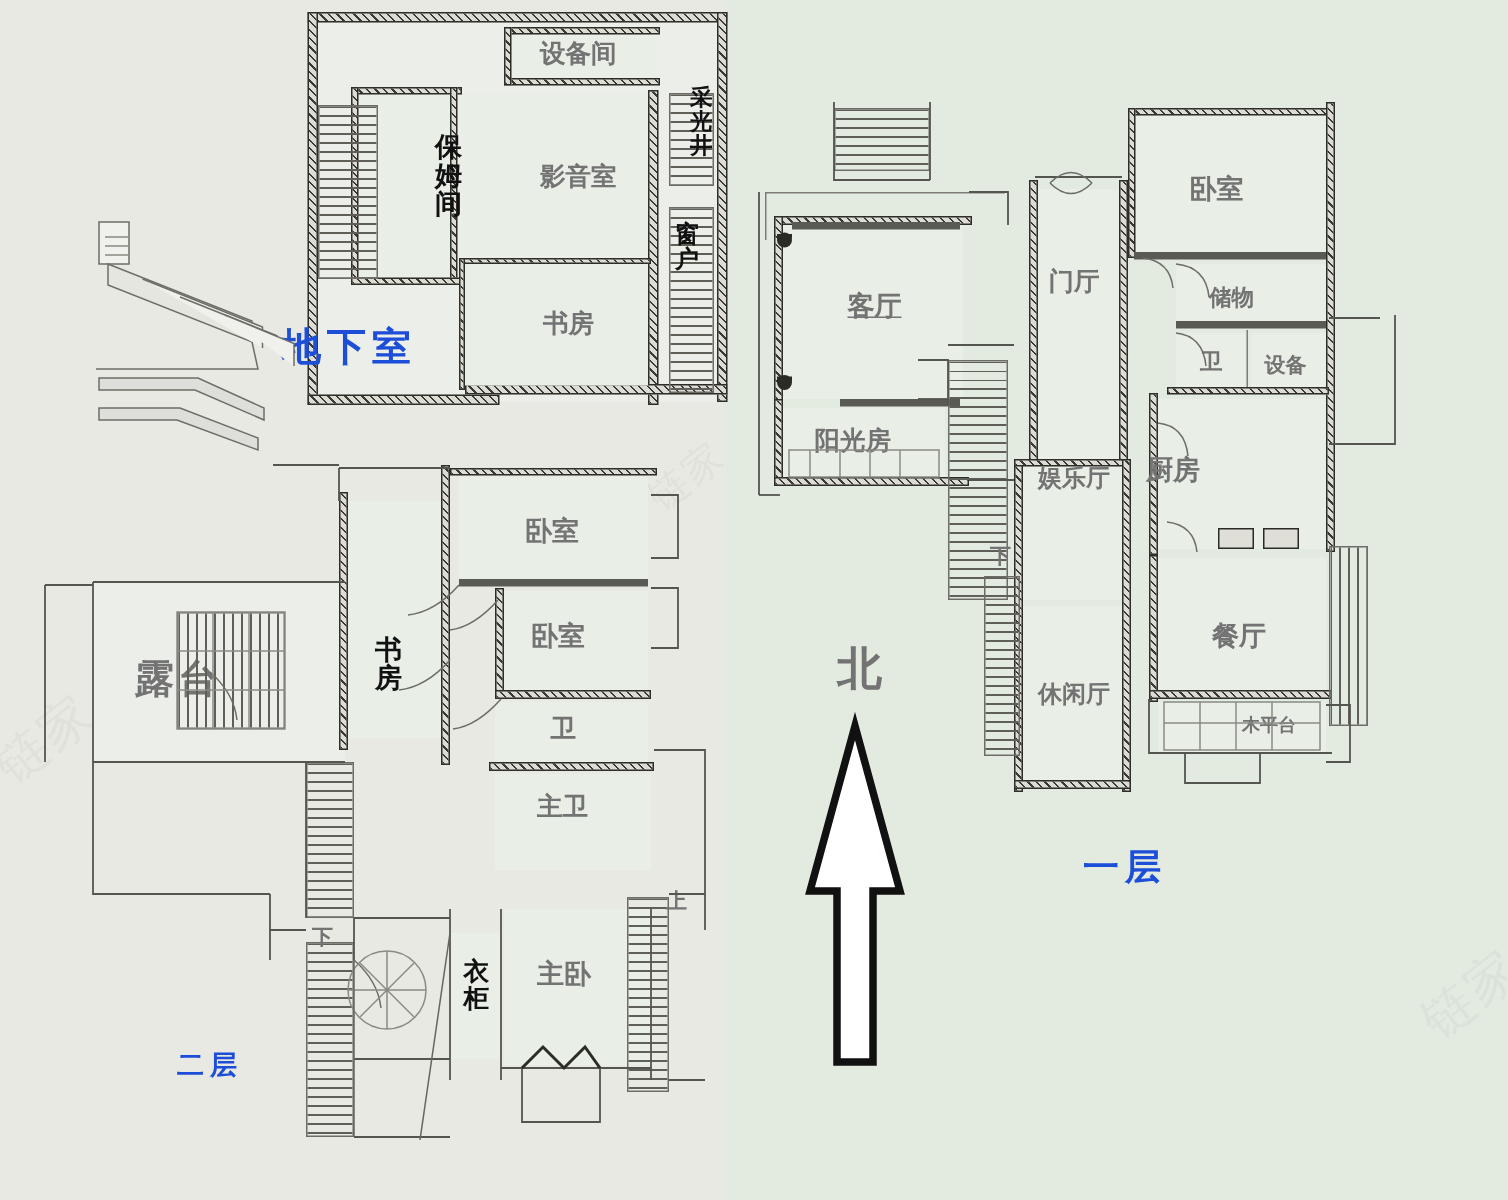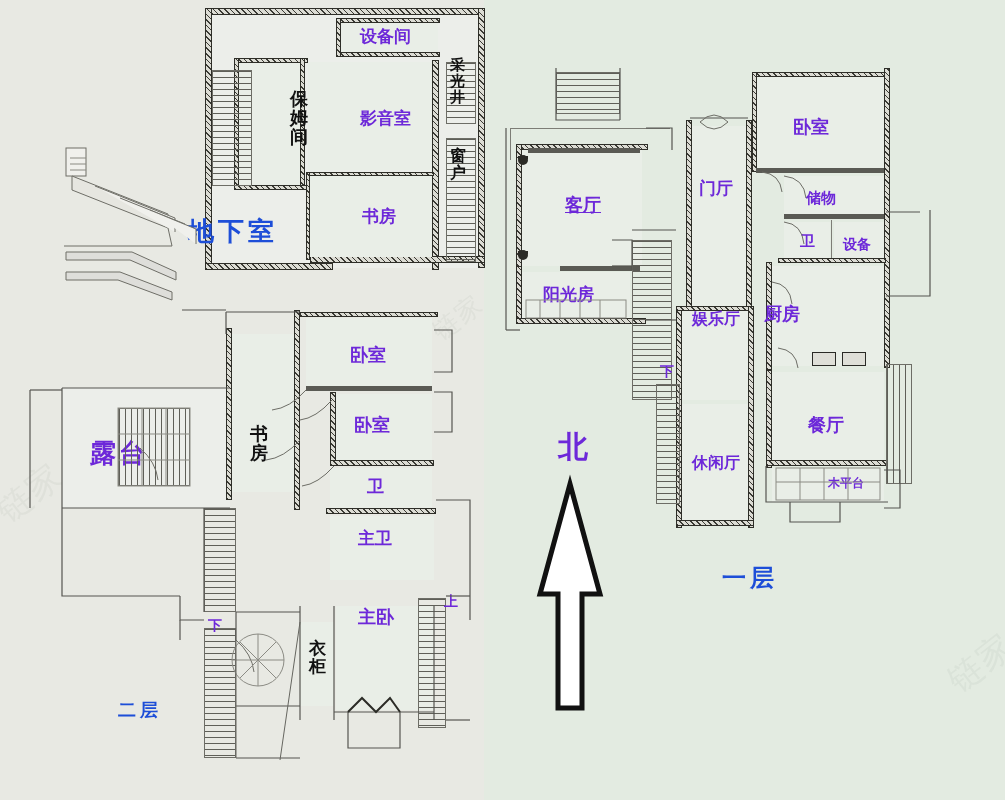--- a/index.html
+++ b/index.html
@@ -38,21 +38,21 @@
 
   
   .stairH{position:absolute;box-sizing:border-box;
      background:repeating-linear-gradient(to bottom,#5f5f58 0 1px,rgba(0,0,0,0) 1px 6px);
      border:1px solid #6d6d66;}
   .stairV{position:absolute;box-sizing:border-box;
      background:repeating-linear-gradient(to right,#5f5f58 0 1px,rgba(0,0,0,0) 1px 6px);
      border:1px solid #6d6d66;}
 
   
-  .lbl{position:absolute;color:#6d28d9;font-weight:bold;white-space:nowrap;
+  .lbl{position:absolute;color:#737373;font-weight:bold;white-space:nowrap;
        font-family:"DejaVu Sans","Liberation Sans",sans-serif;line-height:1;text-align:right;}
   .lbl-v{position:absolute;color:#111;font-weight:bold;line-height:1.05;
        font-family:"DejaVu Sans","Liberation Sans",sans-serif;
        width:1em;word-break:break-all;text-align:center;}
   .floor-title{position:absolute;color:#1d4ed8;font-weight:bold;letter-spacing:4px;
        font-family:"DejaVu Sans","Liberation Sans",sans-serif;}
 
   svg.ovl{position:absolute;left:0;top:0;width:1005px;height:800px;overflow:visible;pointer-events:none;}
 </style>
 </head>
@@ -94,21 +94,21 @@
     <div class="room" style="left:308px;top:62px;width:124px;height:108px;"></div>
     <div class="lbl" style="left:360px;top:110px;font-size:17px;">影音室</div>
 
     <div class="room" style="left:310px;top:175px;width:122px;height:82px;"></div>
     <div class="hw" style="left:308px;top:172px;width:126px;height:4px;"></div>
     <div class="hw" style="left:306px;top:172px;width:4px;height:88px;"></div>
     <div class="lbl" style="left:362px;top:208px;font-size:17px;">书房</div>
 
     <div class="stairH" style="left:446px;top:62px;width:30px;height:62px;"></div>
     <div class="stairH" style="left:446px;top:138px;width:30px;height:124px;"></div>
-    <div class="lbl-v" style="left:450px;top:58px;font-size:15px;text-align:center;">采光井</div>
+    <div class="lbl-v" style="left:460px;top:58px;font-size:15px;text-align:center;">采光井</div>
     <div class="lbl-v" style="left:450px;top:148px;font-size:16px;">窗户</div>
 
     <div class="stairH" style="left:212px;top:70px;width:40px;height:116px;"></div>
 
     <div class="floor-title" style="left:188px;top:214px;font-size:26px;">地下室</div>
   </div>
 
   <svg class="ovl">
     <g stroke="#6e6e67" fill="#f0f0ec" stroke-width="1">
       <rect x="66" y="148" width="20" height="28"></rect>
@@ -270,21 +270,21 @@
     <div class="hw" style="left:326px;top:508px;width:110px;height:6px;"></div>
     <div class="lbl" style="left:367px;top:478px;font-size:17px;">卫</div>
 
     <div class="room" style="left:330px;top:516px;width:104px;height:64px;"></div>
     <div class="lbl" style="left:358px;top:530px;font-size:17px;">主卫</div>
 
     <div class="room" style="left:300px;top:622px;width:34px;height:84px;"></div>
     <div class="lbl-v" style="left:309px;top:640px;font-size:17px;">衣柜</div>
 
     <div class="room" style="left:336px;top:606px;width:98px;height:104px;"></div>
-    <div class="lbl" style="left:358px;top:608px;font-size:18px;">主卧</div>
+    <div class="lbl" style="left:358px;top:641px;font-size:18px;">主卧</div>
 
     <div class="stairH" style="left:204px;top:508px;width:32px;height:104px;"></div>
     <div class="stairH" style="left:204px;top:628px;width:32px;height:130px;"></div>
     <div class="stairH" style="left:418px;top:598px;width:28px;height:130px;"></div>
     <div class="stairV" style="left:118px;top:408px;width:72px;height:78px;"></div>
 
     <div class="lbl" style="left:208px;top:618px;font-size:14px;">下</div>
     <div class="lbl" style="left:444px;top:594px;font-size:14px;">上</div>
 
     <div class="floor-title" style="left:118px;top:668px;font-size:18px;margin-top:30px;">二层</div>

